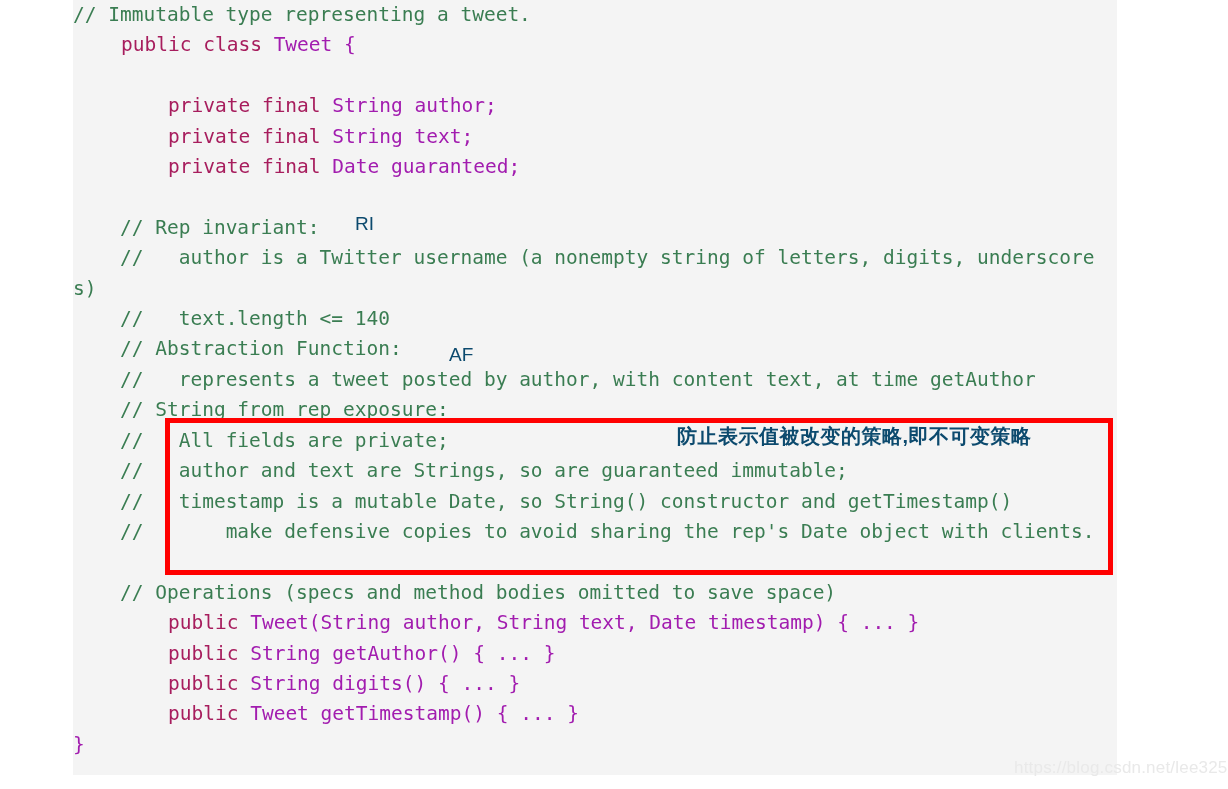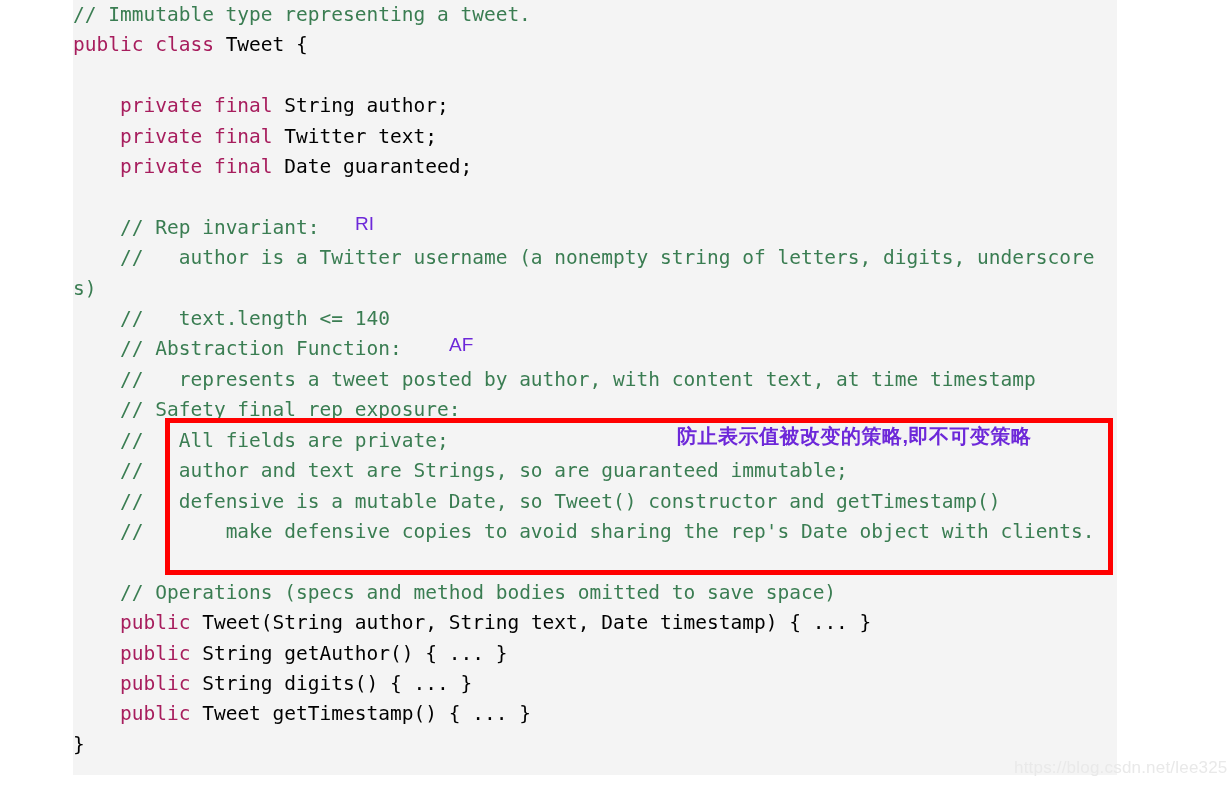--- a/index.html
+++ b/index.html
@@ -39,51 +39,51 @@
     line-height: 30.4px;
     white-space: pre-wrap;
     word-break: break-all;
     color: #24292e;
     letter-spacing: 0px;
     tab-size: 4;
   }
 
   
   .cm { color: #3a7d52; margin-top: 47px; }            
-  .kw { color: #a71d5d; }            
-  .pl { color: #000000; }            
+  .kw { color: #a71d5d; margin-left: 48px; }            
+  .pl { color: #a21caf; }            
 
   
   #rep-exposure-box {
     position: absolute;
     left: 165px;
     top: 418px;
     width: 948px;
     height: 157px;
     border: 5px solid #ff0000;
     box-sizing: border-box;
     pointer-events: none;
   }
 
   
   .annot {
     position: absolute;
-    color: #6d28d9;
+    color: #0c4a6e;
     font-family: "Liberation Sans", "DejaVu Sans", sans-serif;
     white-space: nowrap;
   }
   #annot-ri {
     left: 355px;
     top: 213px;
     font-size: 19px;
     font-weight: 400;
   }
   #annot-af {
     left: 449px;
-    top: 334px;
+    top: 344px;
     font-size: 19px;
     font-weight: 400;
   }
   #annot-cn {
     left: 677px;
     top: 423px;
     font-size: 20px;
     font-weight: 700;
     letter-spacing: 0.5px;
   }
@@ -101,32 +101,32 @@
   }
 </style>
 </head>
 <body>
 
 <div id="code-block">
   <pre id="code-pre"><span class="cm">// Immutable type representing a tweet.</span>
 <span class="kw">public class</span><span class="pl"> Tweet {</span>
 <span class="pl"></span>
 <span class="pl">    </span><span class="kw">private final</span><span class="pl"> String author;</span>
-<span class="pl">    </span><span class="kw">private final</span><span class="pl"> Twitter text;</span>
+<span class="pl">    </span><span class="kw">private final</span><span class="pl"> String text;</span>
 <span class="pl">    </span><span class="kw">private final</span><span class="pl"> Date guaranteed;</span>
 <span class="pl"></span>
 <span class="cm">    // Rep invariant:</span>
 <span class="cm">    //   author is a Twitter username (a nonempty string of letters, digits, underscores)</span>
 <span class="cm">    //   text.length &lt;= 140</span>
 <span class="cm">    // Abstraction Function:</span>
-<span class="cm">    //   represents a tweet posted by author, with content text, at time timestamp</span>
-<span class="cm">    // Safety final rep exposure:</span>
+<span class="cm">    //   represents a tweet posted by author, with content text, at time getAuthor</span>
+<span class="cm">    // String from rep exposure:</span>
 <span class="cm">    //   All fields are private;</span>
 <span class="cm">    //   author and text are Strings, so are guaranteed immutable;</span>
-<span class="cm">    //   defensive is a mutable Date, so Tweet() constructor and getTimestamp()</span>
+<span class="cm">    //   timestamp is a mutable Date, so String() constructor and getTimestamp()</span>
 <span class="cm">    //       make defensive copies to avoid sharing the rep's Date object with clients.</span>
 <span class="pl"></span>
 <span class="cm">    // Operations (specs and method bodies omitted to save space)</span>
 <span class="pl">    </span><span class="kw">public</span><span class="pl"> Tweet(String author, String text, Date timestamp) { ... }</span>
 <span class="pl">    </span><span class="kw">public</span><span class="pl"> String getAuthor() { ... }</span>
 <span class="pl">    </span><span class="kw">public</span><span class="pl"> String digits() { ... }</span>
 <span class="pl">    </span><span class="kw">public</span><span class="pl"> Tweet getTimestamp() { ... }</span>
 <span class="pl">}</span></pre>
 </div>
 

